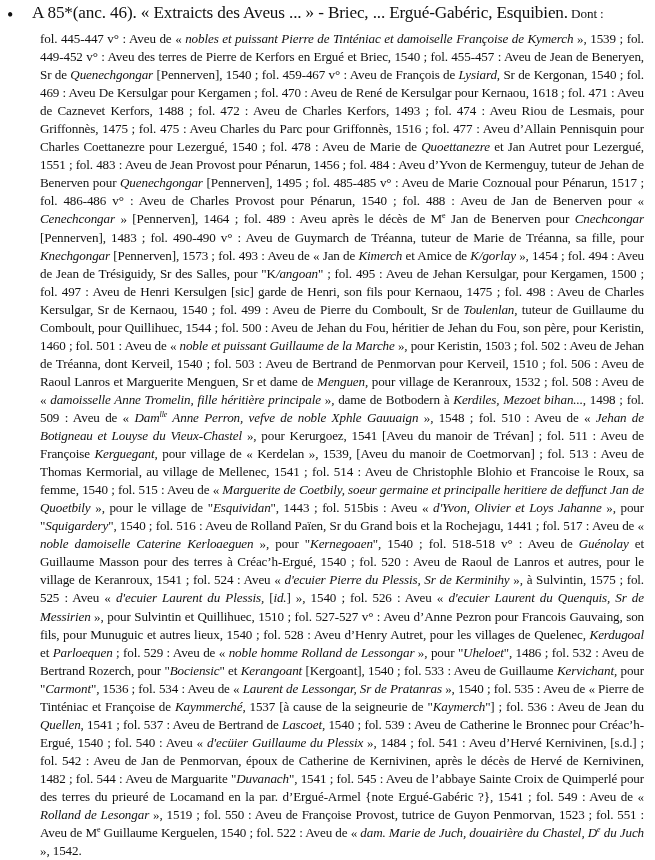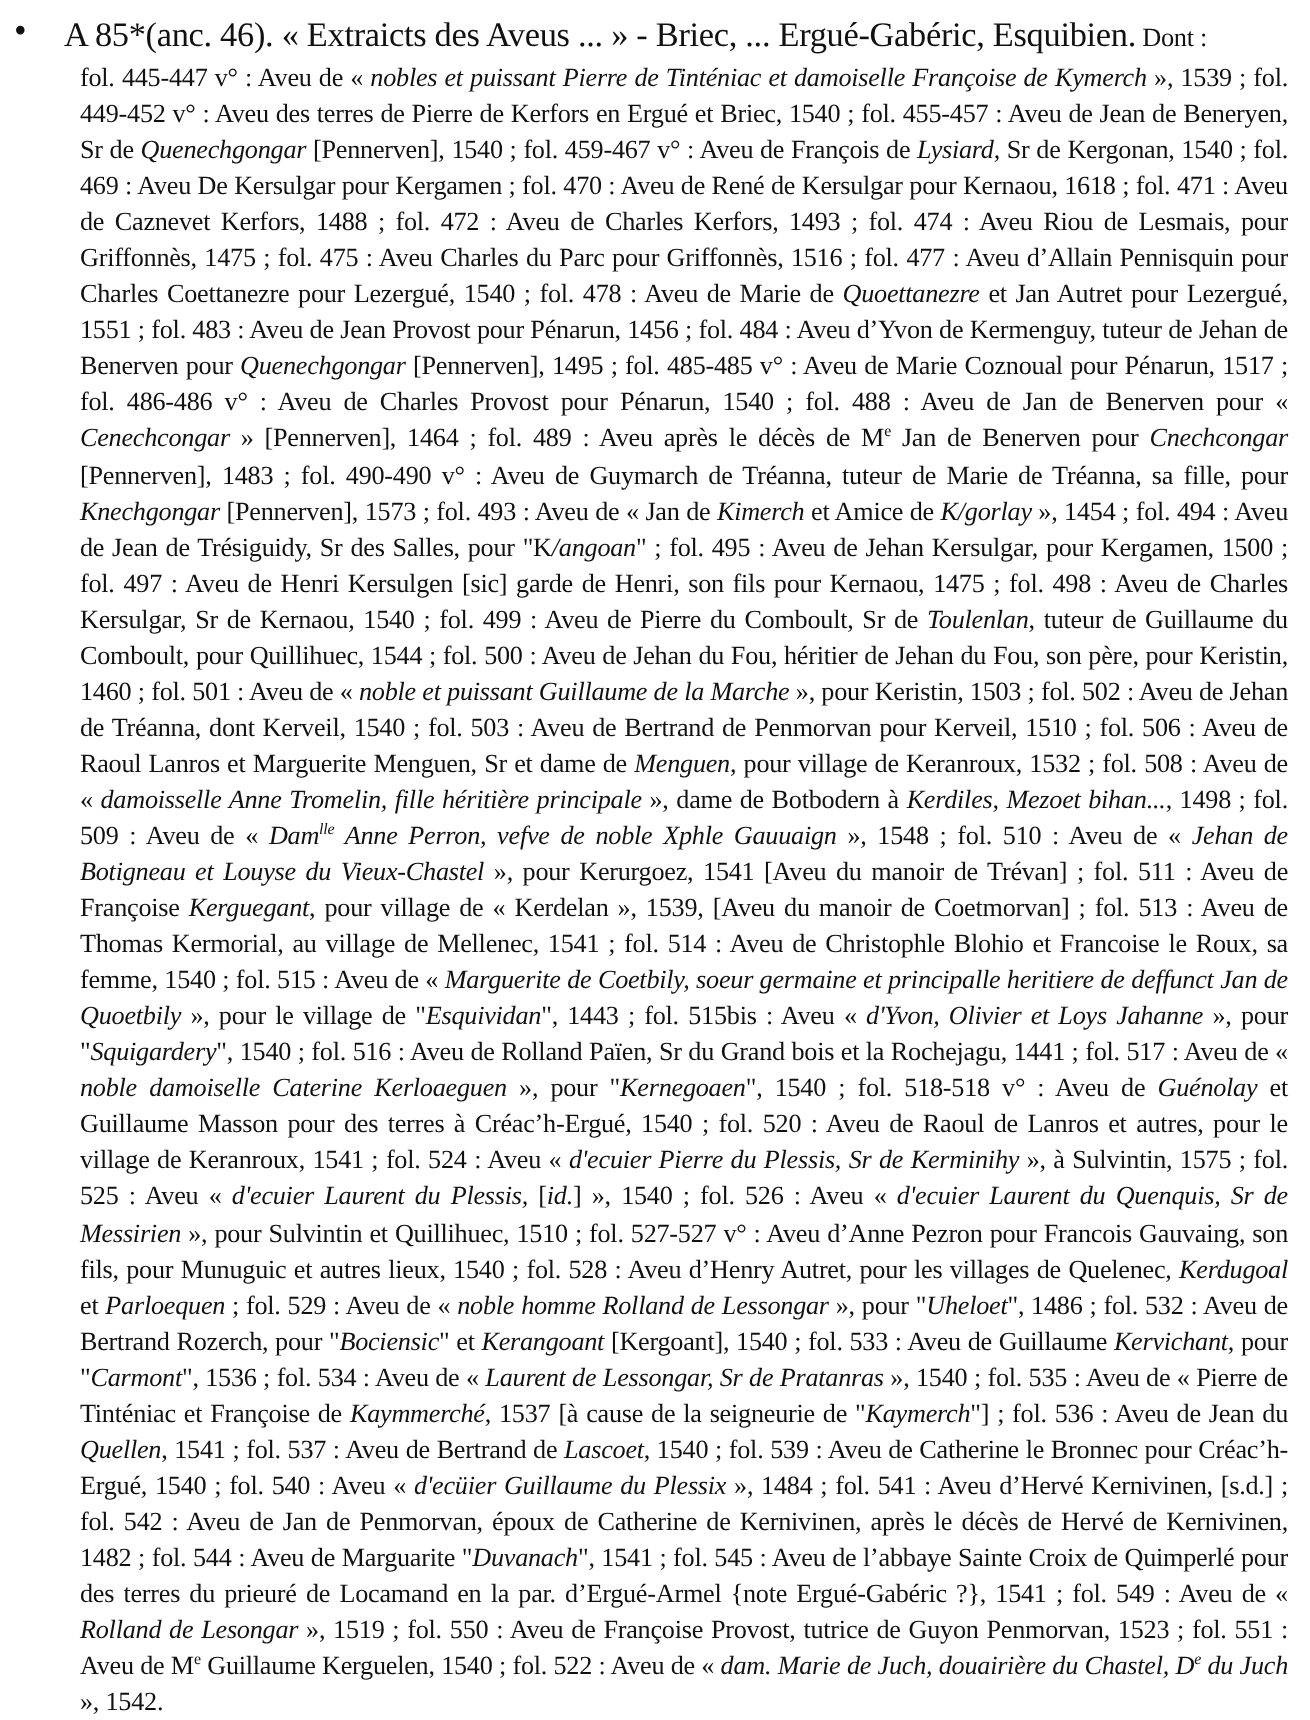--- a/index.html
+++ b/index.html
@@ -34,21 +34,21 @@
       left: 7px;
       top: 4px;
       font-size: 18px;
       line-height: 18px;
     }
     .heading-text {
       position: absolute;
       left: 32px;
       top: 0;
       font-size: 17.2px;
-      line-height: 32px;
+      line-height: 22px;
       letter-spacing: -0.15px;
     }
     .heading-suffix {
       font-size: 13.2px;
     }
     .body-para {
       position: absolute;
       left: 40px;
       top: 30px;
       width: 604px;

